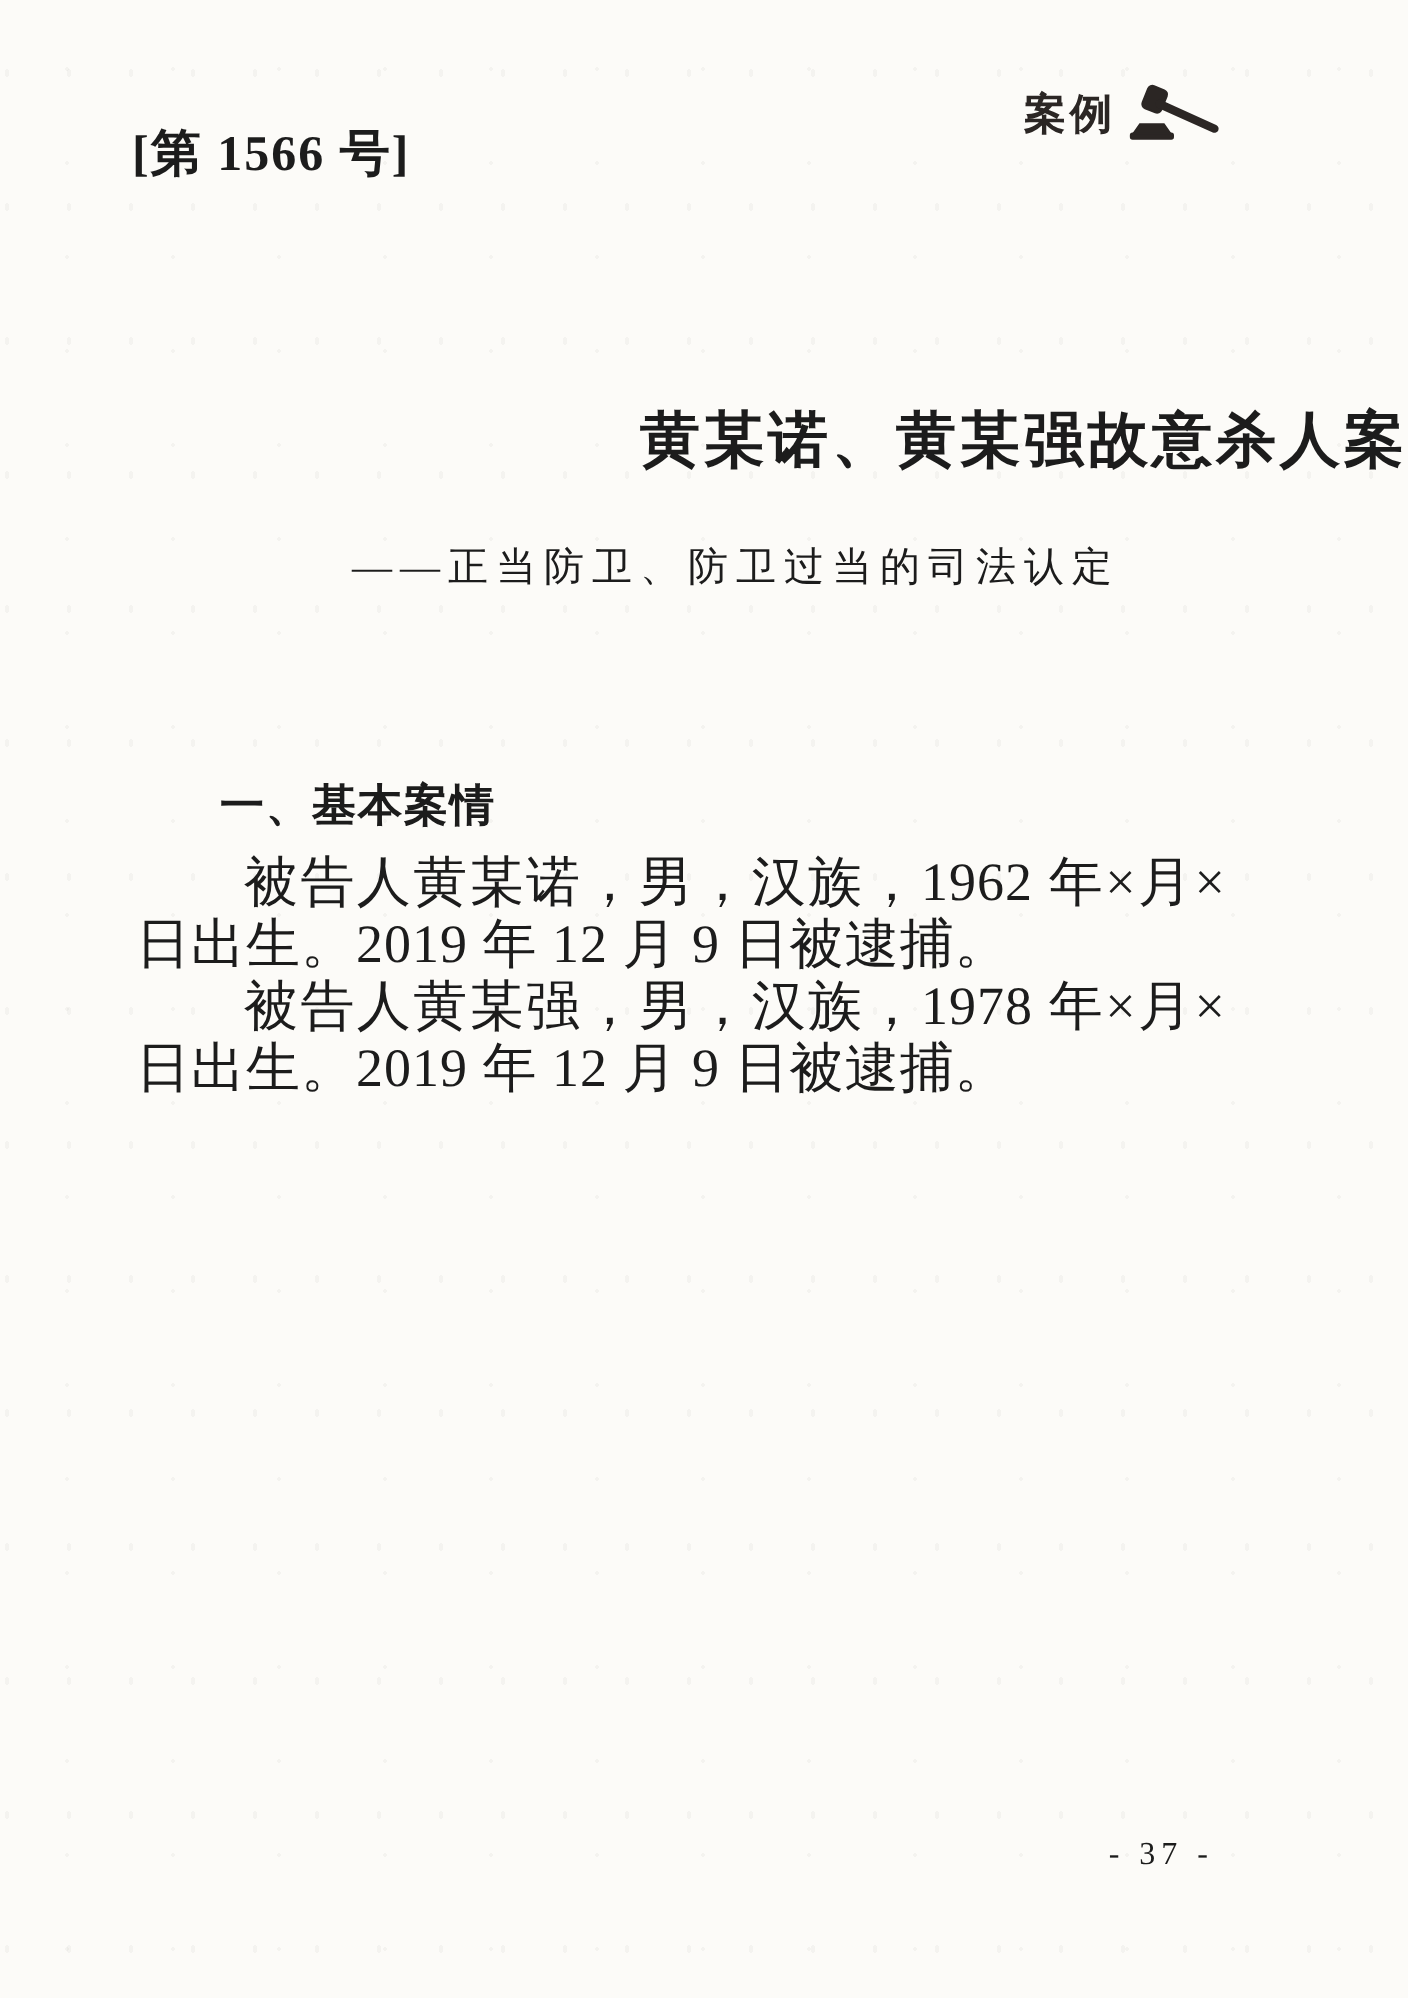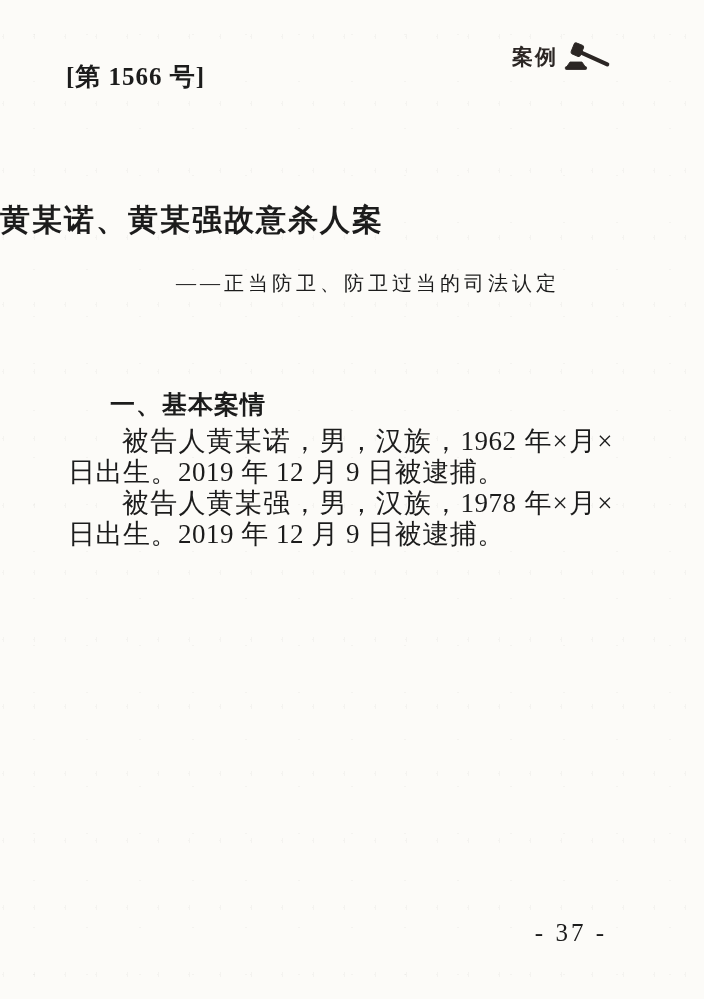--- a/index.html
+++ b/index.html
@@ -50,21 +50,21 @@
     font-size: 25px;
     font-weight: bold;
     letter-spacing: 1px;
   }
 
   .doc-title {
     position: absolute;
     top: 200px;
     left: 0;
     width: 100%;
-    text-align: left;
+    text-align: right;
     font-size: 30px;
     font-weight: bold;
     letter-spacing: 2px;
     margin: 0;
   }
 
   .doc-subtitle {
     position: absolute;
     top: 254px;
     left: 0;
@@ -73,21 +73,21 @@
     font-size: 20px;
     font-weight: normal;
     letter-spacing: 4px;
     margin: 16px;
   }
 
   .section-heading {
     position: absolute;
     top: 388px;
     left: 110px;
-    font-size: 25px;
+    font-size: 22px;
     font-weight: bold;
     letter-spacing: 1px;
     margin: 0;
   }
 
   .body-text {
     position: absolute;
     top: 426px;
     left: 68px;
     width: 545px;
@@ -99,21 +99,21 @@
     text-align: justify;
     text-justify: inter-character;
     text-indent: 2em;
     letter-spacing: 0.5px;
   }
 
   .page-number {
     position: absolute;
     top: 919px;
     right: 97px;
-    font-size: 25px;
+    font-size: 16px;
     letter-spacing: 3px;
   }
 </style>
 </head>
 <body>
 
 <div class="case-label">
   <span class="label-text">案例</span>
   <span>
     <svg viewBox="0 0 50 32" aria-hidden="true">

